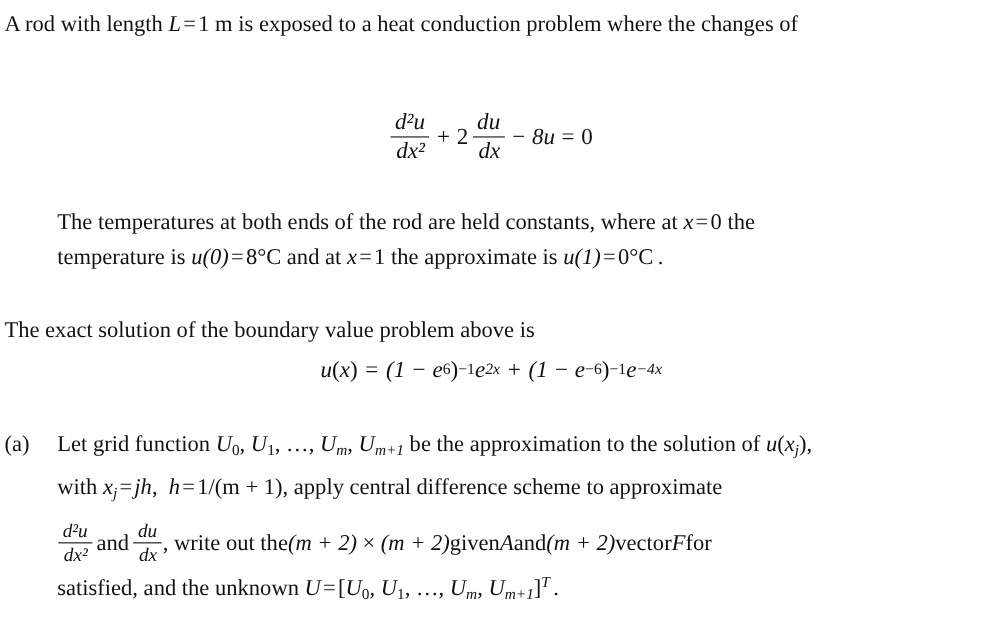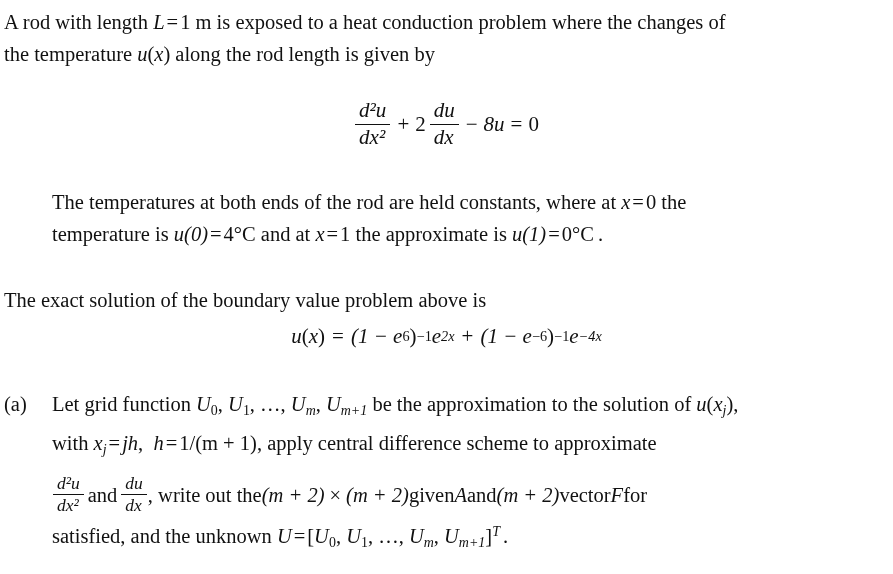--- a/index.html
+++ b/index.html
@@ -42,21 +42,21 @@
   .mo { font-style: normal; padding: 0 2px; }
   .sub  { font-size: 0.68em; vertical-align: -0.28em; font-style: italic; }
   .subn { font-size: 0.68em; vertical-align: -0.28em; font-style: normal; }
   .sup  { font-size: 0.68em; vertical-align: 0.50em; font-style: italic; }
   .supn { font-size: 0.68em; vertical-align: 0.50em; font-style: normal; }
 
   
   .frac {
     display: inline-block;
     vertical-align: middle;
-    text-align: left;
+    text-align: right;
     line-height: 1.12;
     margin: 0 1px;
     font-family: Liberation Serif, serif;
   }
   .frac .num {
     display: block;
     padding: 0 4px 1px 4px;
     border-bottom: 1.6px solid #111;
   }
   .frac .den {
@@ -96,21 +96,20 @@
   .ln.wrap { white-space: normal; }
   .midline { display: inline-flex; align-items: center; }
 </style>
 </head>
 <body>
 
 <div class="page">
 
   <div class="para" style="top:6px;">
     <span class="ln wrap"><span>A rod with length </span><span class="mi">L</span><span class="mo">=</span><span class="mn">1 m</span><span> is exposed to a heat conduction problem where the changes of</span></span>
-    <span class="ln wrap"><span>the temperature </span><span class="mi">u</span><span class="mn">(</span><span class="mi">x</span><span class="mn">)</span><span> along the rod length is given by</span></span>
   </div>
 
   <div class="eqline" style="top:98px;">
     <span class="eqrow">
       <span class="frac big mi">
         <span class="num">d²u</span>
         <span class="den">dx²</span>
       </span>
       <span class="mo" style="padding:0 6px;">+</span>
       <span class="mn">2</span>
@@ -120,21 +119,21 @@
       </span>
       <span class="mo" style="padding:0 6px;">−</span>
       <span class="mi">8u</span>
       <span class="mo" style="padding:0 6px;">=</span>
       <span class="mn">0</span>
     </span>
   </div>
 
   <div class="para" style="top:186px;margin-left:48px;">
     <span class="ln wrap"><span>The temperatures at both ends of the rod are held constants, where at </span><span class="mi">x</span><span class="mo">=</span><span class="mn">0</span><span>  the</span></span>
-    <span class="ln wrap"><span>temperature is </span><span class="mi">u(0)</span><span class="mo">=</span><span class="mn">4°C</span><span>  and at </span><span class="mi">x</span><span class="mo">=</span><span class="mn">1</span><span>  the approximate is </span><span class="mi">u(1)</span><span class="mo">=</span><span class="mn">0°C</span><span style="padding-left:4px;">.</span></span>
+    <span class="ln wrap"><span>temperature is </span><span class="mi">u(0)</span><span class="mo">=</span><span class="mn">8°C</span><span>  and at </span><span class="mi">x</span><span class="mo">=</span><span class="mn">1</span><span>  the approximate is </span><span class="mi">u(1)</span><span class="mo">=</span><span class="mn">0°C</span><span style="padding-left:4px;">.</span></span>
   </div>
 
   <div class="para" style="top:284px;">
     <span class="ln wrap">The exact solution of the boundary value problem above is</span>
   </div>
 
   <div class="eqline" style="top:324px;">
     <span class="eqrow">
       <span class="mi">u</span>
         <span class="mn">(</span>

